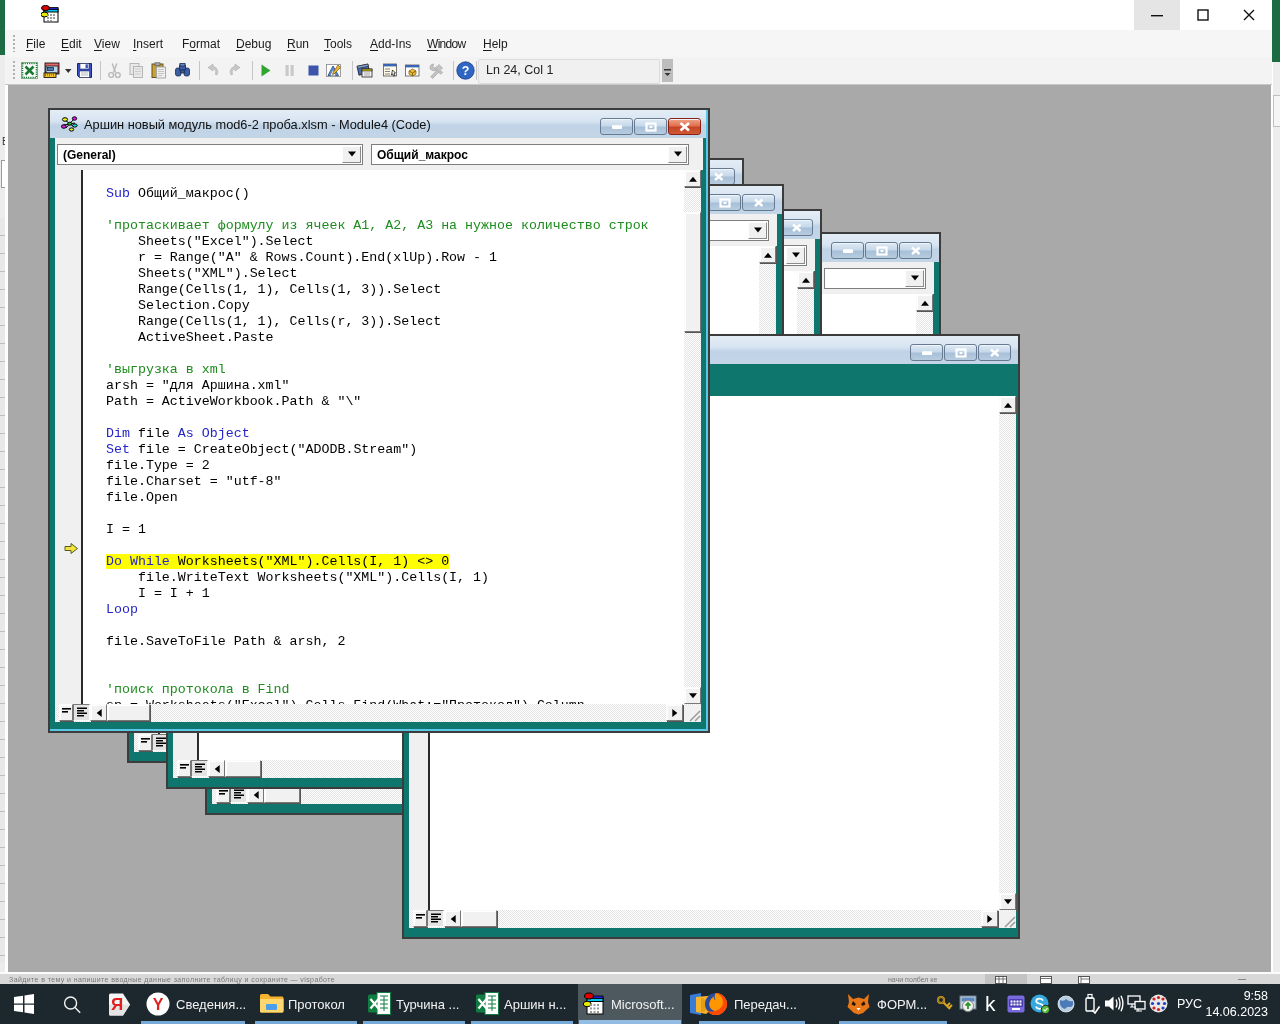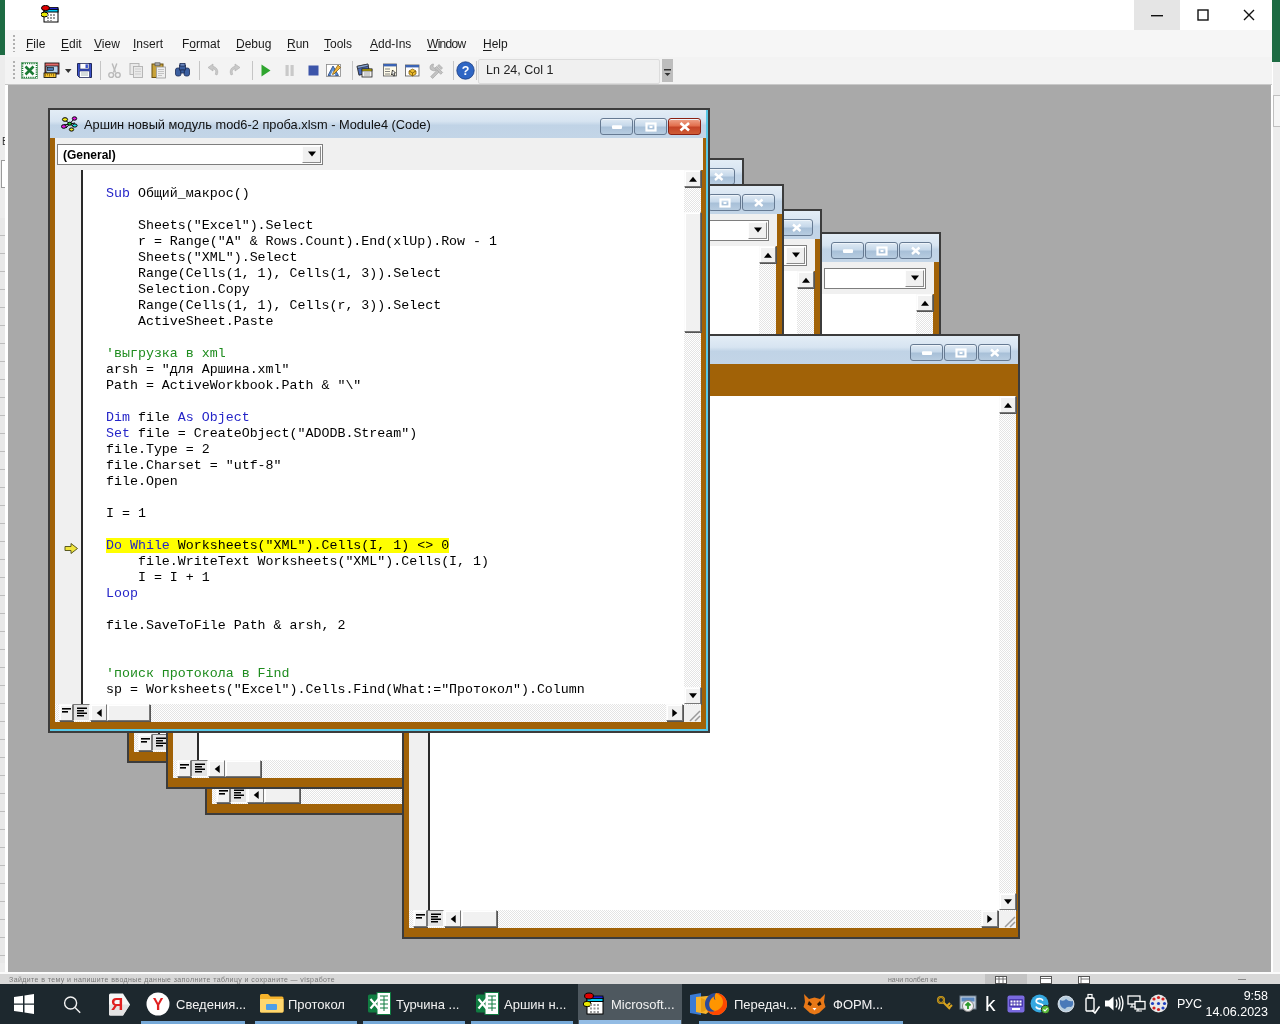--- a/index.html
+++ b/index.html
@@ -19,21 +19,21 @@
 #menubar{left:0;top:30px;width:100%;height:27px;background:#f6f6f6}
 .mi{position:absolute;top:7px;font-size:12px;color:#1a1a1a;white-space:nowrap}
 .mi u{text-decoration:underline;text-underline-offset:2px}
 #toolbar{left:0;top:57px;width:100%;height:27px;background:#f3f3f3;border-bottom:1px solid #c8c8c8}
 .tbi{position:absolute;top:5px;width:17px;height:17px}
 .tsep{position:absolute;top:4px;width:1px;height:19px;background:#c5c5c5}
 .grip{position:absolute;width:4px;background-image:radial-gradient(circle at 1px 1px,#b0b0b0 1px,transparent 1.2px);background-size:4px 4px}
 #mdi{left:3px;top:85px;width:1263px;height:887px;background:#a9a9a9}
 
 .w{position:absolute;background:#3c3c3c;padding:2px}
-.w-in{position:absolute;left:2px;top:2px;right:2px;bottom:2px;background:#a16207}
+.w-in{position:absolute;left:2px;top:2px;right:2px;bottom:2px;background:#0f766e}
 .tb{position:absolute;left:0;top:0;right:0;height:28px;background:linear-gradient(#e3edf6 0%,#d7e4f1 40%,#c0d3e6 55%,#c3d5e7 100%)}
 .tb .ticon{position:absolute;left:11px;top:5px}
 .tb .ttxt{position:absolute;left:34px;top:7px;font-size:12.8px;color:#101010;white-space:nowrap}
 .wb{position:absolute;top:8px;width:33px;height:17px;border:1px solid #667a92;border-radius:3px;background:linear-gradient(#dfeaf4 0%,#c6d8ea 45%,#a8c0d8 55%,#b7cce0 100%);box-shadow:inset 0 1px 0 #eef4fa;box-sizing:border-box}
 .wb.x{background:linear-gradient(#efa58c 0%,#e2704e 45%,#c54427 55%,#cf5b35 100%);border-color:#8c2012}
 .wb .g{position:absolute;left:50%;top:50%;transform:translate(-50%,-50%)}
 .crow{position:absolute;left:5px;right:5px;top:28px;height:32px;background:#f0f0f0}
 .combo{position:absolute;top:6px;height:21px;background:#fff;border:1px solid #7e7e7e;box-sizing:border-box}
 .combo .ct{position:absolute;left:5px;top:3px;font-size:12px;font-weight:bold;color:#000;white-space:nowrap}
 .cbtn{position:absolute;right:1px;top:1px;bottom:1px;width:17px;background:#f0f0f0;border:1px solid;border-color:#fdfdfd #8a8a8a #8a8a8a #fdfdfd}
@@ -593,29 +593,34 @@
             <rect x="5" y="4.5" width="3" height="2" fill="#fff"></rect>
           </svg>
         </span>
 <span class="wb x" style="right:7px">
           <svg class="g" width="13" height="11">
             <path d="M2 1.5 L10.5 9 M10.5 1.5 L2 9" stroke="#fff" stroke-width="2.6"></path>
           </svg>
         </span>
 </div>
 <div class="crow">
-<div class="combo" style="left:2px;width:266px">
+<div class="combo" style="left:2px;width:306px">
           <span class="ct">(General)</span>
+          <span class="cbtn"></span>
+        </div>
+<div class="combo" style="left:316px;right:14px">
+          <span class="ct">Общий_макрос</span>
           <span class="cbtn"></span>
         </div>
 </div>
 <div class="body" style="right:7px">
 <div class="marg" style="width:26px"></div>
 <pre class="code" style="left:35px;top:0px"><b>Sub</b> Общий_макрос()
 
+<i>'протаскивает формулу из ячеек A1, A2, A3 на нужное количество строк</i>
     Sheets("Excel").Select
     r = Range("A" &amp; Rows.Count).End(xlUp).Row - 1
     Sheets("XML").Select
     Range(Cells(1, 1), Cells(1, 3)).Select
     Selection.Copy
     Range(Cells(1, 1), Cells(r, 3)).Select
     ActiveSheet.Paste
 
 <i>'выгрузка в xml</i>
 arsh = "для Аршина.xml"
@@ -778,21 +783,21 @@
     </svg>
  <div class="tk" style="left:698px;width:108px">
       <svg style="position:absolute;left:6px;top:8px" width="24" height="24" viewBox="0 0 24 24">
         <circle cx="12" cy="12" r="11" fill="#2a4b9b"></circle>
         <path d="M12 1 C18 1 23 6 23 12 C23 18 18 23 12 23 C8 23 4.5 21 3 18 C5 20 9 20.5 11 19 C6 18 4 13 6 9 C7 6.5 9 5 10 4.5 C9.5 6 10 7.5 11.5 8 C10 4.5 11 2 12 1 Z" fill="#ff9500"></path>
         <path d="M12 1 C16 2.5 19 6 19 10 C19 15 15 18 11 19 C9 20.5 5 20 3 18 C4.5 21 8 23 12 23 C18 23 23 18 23 12 C23 6 18 1 12 1 Z" fill="#ff3b00" opacity="0.85"></path>
       </svg>
       <span class="lbl" style="left:36px">Передач...</span>
       <span class="ul"></span>
     </div>
- <div class="tk" style="left:794px;width:110px">
+ <div class="tk" style="left:838px;width:110px">
       <svg style="position:absolute;left:8px;top:8px" width="25" height="24" viewBox="0 0 25 24">
         <path d="M2 2 L7 7 L12.5 5.5 L18 7 L23 2 L22 10 L23.5 15 L17 21 L12.5 22.5 L8 21 L1.5 15 L3 10 Z" fill="#e87817"></path>
         <path d="M7 9 L10 12 L8.5 14 L5.5 12.5 Z M18 9 L15 12 L16.5 14 L19.5 12.5 Z" fill="#2a1505"></path>
         <path d="M10.5 16 L12.5 18.5 L14.5 16 Z" fill="#fff"></path>
       </svg>
       <span class="lbl" style="left:39px">ФОРМ...</span>
       <span class="ul"></span>
     </div>
  <svg style="position:absolute;left:936px;top:11px" width="19" height="19" viewBox="0 0 19 19">
       <g stroke="#d9a520" stroke-width="2" fill="none">

